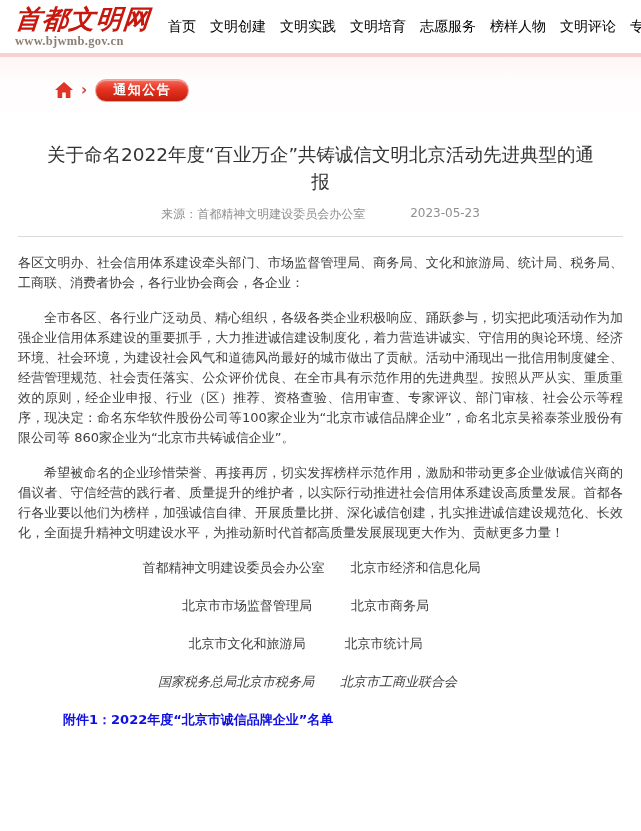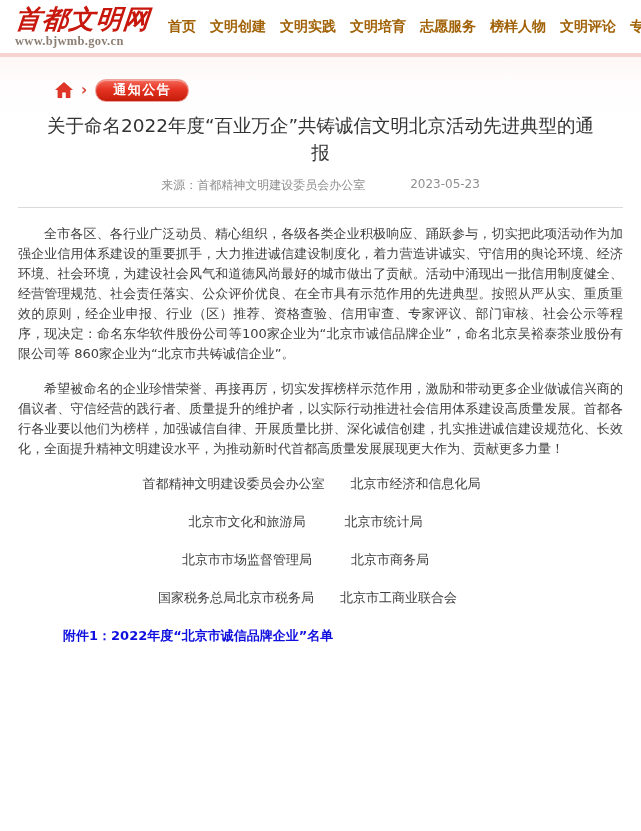--- a/index.html
+++ b/index.html
@@ -10,48 +10,48 @@
   
   .site-header { display:flex; align-items:center; height:57px; padding-left:15px;
                  background:#fff; border-bottom:4px solid #f6d3d0; }
   .logo { width:153px; flex:0 0 153px; cursor:pointer; }
   .logo-zh { font-family:"DejaVu Serif","Liberation Serif",serif; font-size:26px; font-weight:bold;
              font-style:italic; color:#c8170d; letter-spacing:1px; transform:skewX(-5deg);
              line-height:28px; white-space:nowrap; }
   .logo-url { font-family:Liberation Serif, serif; font-size:12.5px; font-weight:bold;
               color:#8d7f74; letter-spacing:.3px; margin-top:1px; }
   .main-nav { display:flex; align-items:center; gap:14px; white-space:nowrap; }
-  .main-nav a { font-size:14px; font-weight:bold; color:#a16207; text-decoration:none; cursor:pointer; }
+  .main-nav a { font-size:14px; font-weight:normal; color:#000000; text-decoration:none; cursor:pointer; }
 
   
   .content-area { background:linear-gradient(180deg,#fdf6f5 0,#fffdfd 26px,#ffffff 70px); height:770px; }
 
   .breadcrumb { display:flex; align-items:center; gap:8px; padding:22px 0 0 55px; }
   .home-icon { width:18px; height:17px; display:inline-block; cursor:pointer; }
   .crumb-sep { color:#d5453a; font-size:15px; font-weight:bold; line-height:17px; }
   .cat-badge { display:inline-block; padding:2px 17px 3px; border-radius:11px; cursor:pointer;
                background:linear-gradient(180deg,#f4695a 0%,#e63322 45%,#c41c0b 100%);
                border:1px solid #eda49c; box-shadow:inset 0 1px 1px rgba(255,255,255,.45);
                color:#fff; font-size:13px; font-weight:bold; letter-spacing:1.5px; line-height:16px; }
 
-  .article-title { margin:10px 38px 0; text-align:center; font-size:18.5px; font-weight:400;
+  .article-title { margin:39px 38px 0; text-align:center; font-size:18.5px; font-weight:400;
                    color:#333; line-height:27px; }
   .article-meta { margin-top:11px; display:flex; justify-content:center; gap:45px;
                   font-size:12px; color:#8f8f8f;text-align:right; }
   .divider { margin:13px 18px 0; border:none; border-top:1px solid #dadada; }
 
   .article-body { margin:16px 18px 0; font-size:13px; line-height:20px; color:#3e3e3e;
                   text-align:justify; }
   .article-body p { text-indent:2em; margin:0 0 15px; }
   .article-body p.salutation { text-indent:0; }
 
   .signatures { margin-top:12px; font-size:13px; color:#3e3e3e; }
   .sig-line { text-align:center; line-height:20px; margin-bottom:18px; padding-right:18px; }
   .sig-line:nth-child(2), .sig-line:nth-child(3) { padding-right:30px; }
-  .sig-line:nth-child(4) { padding-right:26px; }
+  .sig-line:nth-child(4) { padding-right:26px;font-style:italic; }
   .sign-date { text-align:right; padding-right:18px; font-size:13px; color:#3e3e3e; line-height:20px; }
 
   .attachments { margin-top:17px; }
   .attachment-link { display:block; padding-left:45px; margin-bottom:17px; font-size:13px;
                      font-weight:bold; color:#0f0fe0; line-height:20px; text-decoration:none;
                      cursor:pointer; }
 </style>
 </head>
 <body>
 
@@ -89,27 +89,28 @@
     <h1 class="article-title">关于命名2022年度“百业万企”共铸诚信文明北京活动先进典型的通报</h1>
 
     <div class="article-meta">
       <span><span>来源：</span><span>首都精神文明建设委员会办公室</span></span>
       <span>2023-05-23</span>
     </div>
 
     <hr class="divider">
 
     <div class="article-body">
+      <p class="salutation">各区文明办、社会信用体系建设牵头部门、市场监督管理局、商务局、文化和旅游局、统计局、税务局、工商联、消费者协会，各行业协会商会，各企业：</p>
       <p>全市各区、各行业广泛动员、精心组织，各级各类企业积极响应、踊跃参与，切实把此项活动作为加强企业信用体系建设的重要抓手，大力推进诚信建设制度化，着力营造讲诚实、守信用的舆论环境、经济环境、社会环境，为建设社会风气和道德风尚最好的城市做出了贡献。活动中涌现出一批信用制度健全、经营管理规范、社会责任落实、公众评价优良、在全市具有示范作用的先进典型。按照从严从实、重质重效的原则，经企业申报、行业（区）推荐、资格查验、信用审查、专家评议、部门审核、社会公示等程序，现决定：命名东华软件股份公司等100家企业为“北京市诚信品牌企业”，命名北京吴裕泰茶业股份有限公司等 860家企业为“北京市共铸诚信企业”。</p>
       <p>希望被命名的企业珍惜荣誉、再接再厉，切实发挥榜样示范作用，激励和带动更多企业做诚信兴商的倡议者、守信经营的践行者、质量提升的维护者，以实际行动推进社会信用体系建设高质量发展。首都各行各业要以他们为榜样，加强诚信自律、开展质量比拼、深化诚信创建，扎实推进诚信建设规范化、长效化，全面提升精神文明建设水平，为推动新时代首都高质量发展展现更大作为、贡献更多力量！</p>
 
       <div class="signatures">
         <div class="sig-line">首都精神文明建设委员会办公室　　北京市经济和信息化局</div>
+        <div class="sig-line">北京市市场监督管理局　　　北京市商务局</div>
         <div class="sig-line">北京市文化和旅游局　　　北京市统计局</div>
-        <div class="sig-line">北京市市场监督管理局　　　北京市商务局</div>
         <div class="sig-line">国家税务总局北京市税务局　　北京市工商业联合会</div>
       </div>
 
 
       <div class="attachments">
         <a class="attachment-link">附件1：2022年度“北京市诚信品牌企业”名单</a>
 
       </div>
     </div>
 

